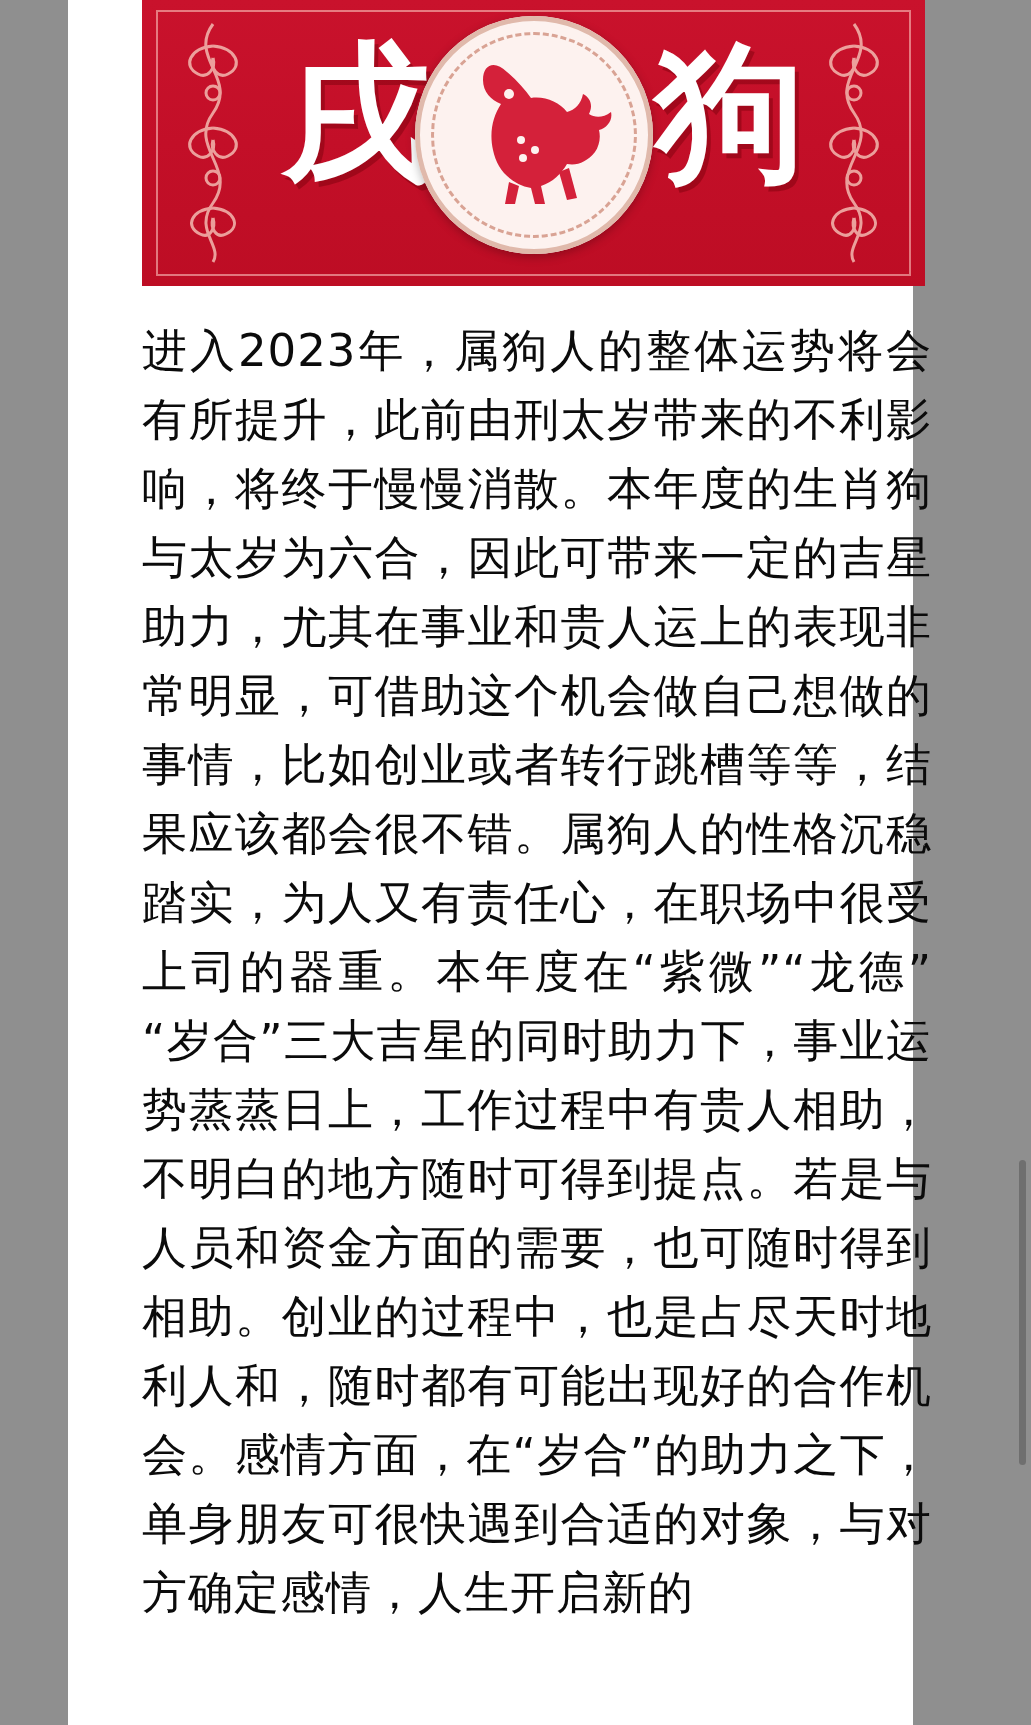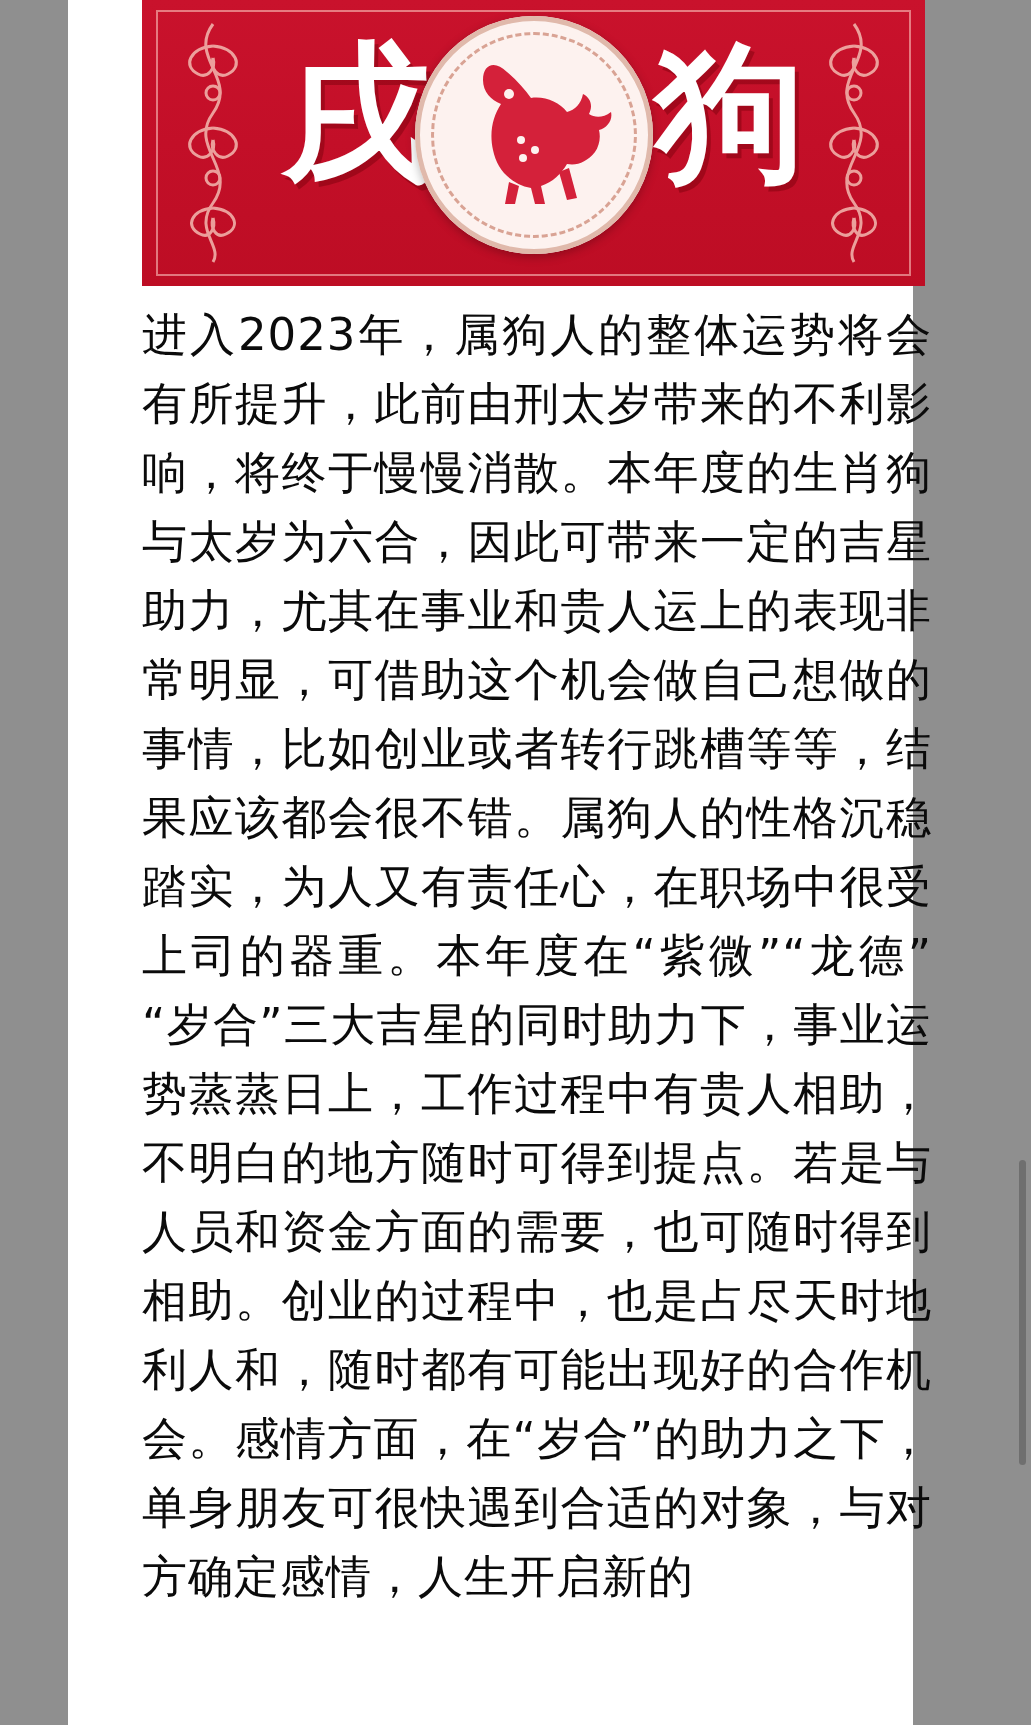--- a/index.html
+++ b/index.html
@@ -105,21 +105,21 @@
     left: 34px;
     top: 38px;
     width: 170px;
     height: 160px;
   }
 
   
   .article {
     position: absolute;
     left: 74px;
-    top: 300px;
+    top: 316px;
     width: 790px;
     font-family: "DejaVu Sans", "Liberation Sans", sans-serif;
     font-size: 45px;
     line-height: 69px;
     color: #0b0b0b;
     text-align: justify;
     text-justify: inter-character;
     letter-spacing: 1px;
     word-break: break-all;
   }

